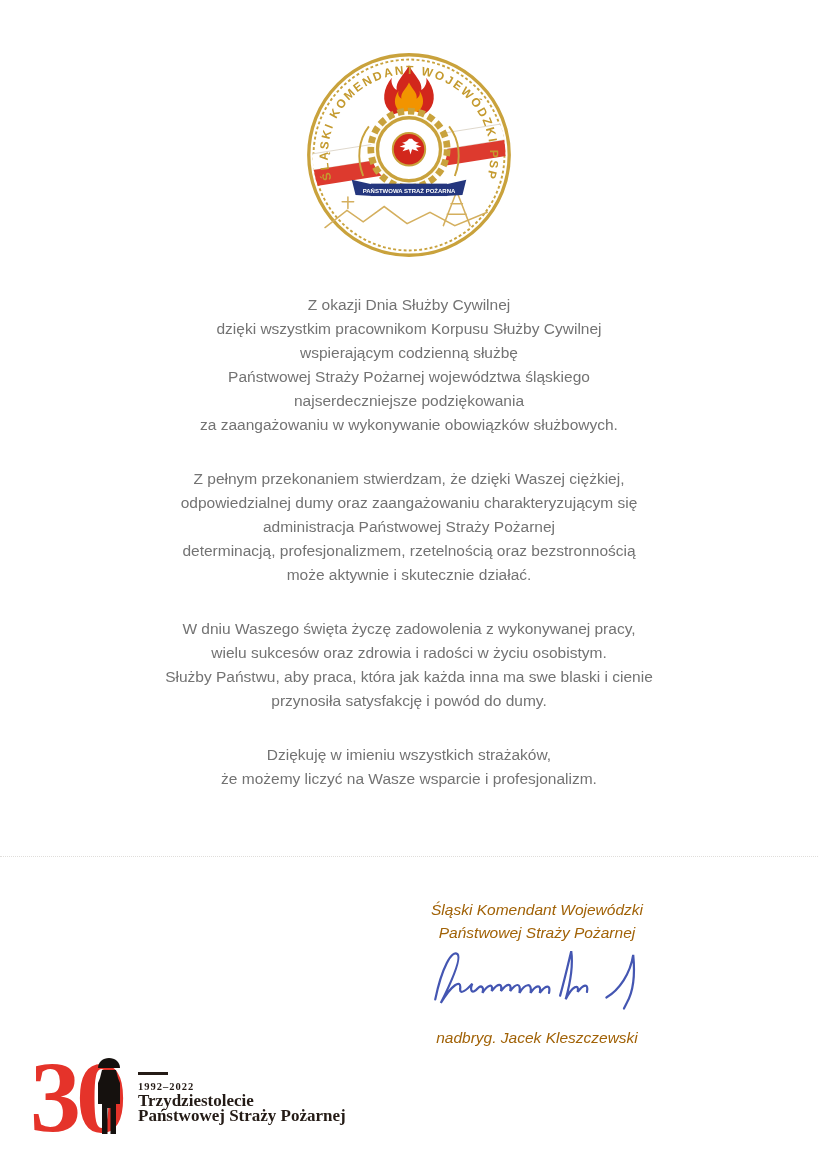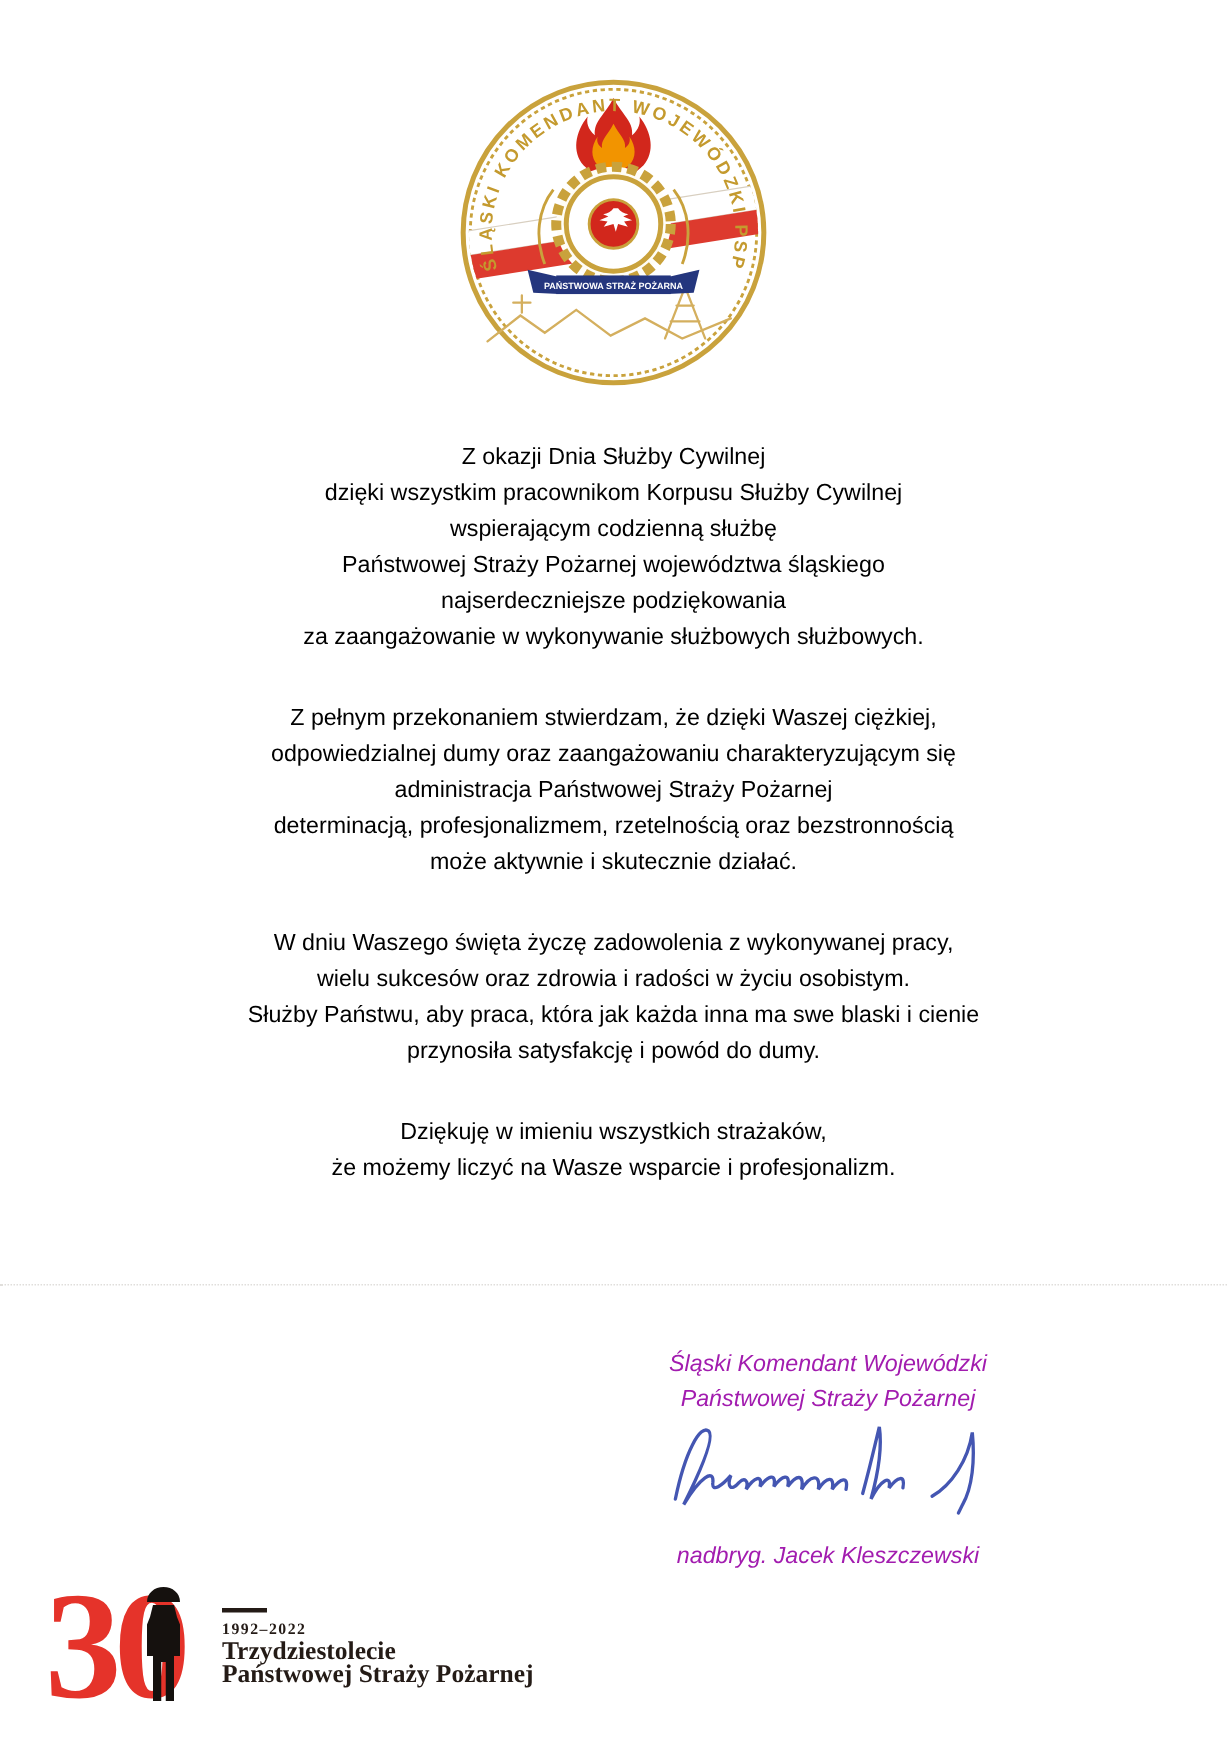--- a/index.html
+++ b/index.html
@@ -8,38 +8,38 @@
     position:relative; width:818px; height:1165px; margin:0 auto;
     background:#ffffff; overflow:hidden;
     font-family:"Liberation Sans", sans-serif; color:#141414;
   }
   
   .emblem { position:absolute; top:50px; left:50%; transform:translateX(-50%); width:210px; height:210px; }
   .emblem svg { width:100%; height:100%; display:block; }
 
   
   .letter { position:absolute; top:293px; left:0; width:100%; text-align:center;
-            font-size:15.5px; line-height:24px; color:#000000; }
+            font-size:15.5px; line-height:24px; color:#737373; }
   .para { margin-bottom:30px; }
 
   
   .dotted-sep { position:absolute; top:856px; left:0; width:100%; border-top:1px dotted #e0dedb; }
 
   
-  .sig-block { position:absolute; top:898px; left:427px; width:250px; text-align:center;
-               font-style:italic; font-size:15.5px; line-height:23px; color:#a21caf; }
+  .sig-block { position:absolute; top:898px; left:412px; width:250px; text-align:center;
+               font-style:italic; font-size:15.5px; line-height:23px; color:#a16207; }
   .sig-scribble { display:block; width:250px; height:74px; margin:-2px auto -6px auto; }
   .sig-name { margin-top:16px; }
 
   
   .anniv { position:absolute; left:30px; top:1056px; display:flex; align-items:flex-start; }
   .anniv-30 { font-family:"Liberation Serif", serif; font-weight:bold; font-size:102px;
               line-height:84px; color:#e5332a; letter-spacing:-5px; }
   .ff-svg { width:46px; height:84px; margin-left:-36px; position:relative; z-index:2; }
-  .anniv-text { margin-left:16px; padding-top:16px; font-family:"Liberation Serif", serif;
+  .anniv-text { margin-left:6px; padding-top:16px; font-family:"Liberation Serif", serif;
                 font-weight:bold; color:#241b16; }
   .anniv-dash { width:30px; border-top:3px solid #241b16; margin-bottom:5px; }
   .anniv-years { font-size:10.5px; letter-spacing:1px; line-height:13px; }
   .anniv-line { font-size:17px; line-height:15px; }
 </style>
 </head>
 <body>
 
 <div class="page">
 
@@ -92,21 +92,21 @@
     </svg>
   </div>
 
   <div class="letter">
     <div class="para">
       <div>Z okazji Dnia Służby Cywilnej</div>
       <div>dzięki wszystkim pracownikom Korpusu Służby Cywilnej</div>
       <div>wspierającym codzienną służbę</div>
       <div>Państwowej Straży Pożarnej województwa śląskiego</div>
       <div>najserdeczniejsze podziękowania</div>
-      <div>za zaangażowanie w wykonywanie służbowych służbowych.</div>
+      <div>za zaangażowaniu w wykonywanie obowiązków służbowych.</div>
     </div>
     <div class="para">
       <div>Z pełnym przekonaniem stwierdzam, że dzięki Waszej ciężkiej,</div>
       <div>odpowiedzialnej dumy oraz zaangażowaniu charakteryzującym się</div>
       <div>administracja Państwowej Straży Pożarnej</div>
       <div>determinacją, profesjonalizmem, rzetelnością oraz bezstronnością</div>
       <div>może aktywnie i skutecznie działać.</div>
     </div>
     <div class="para">
       <div>W dniu Waszego święta życzę zadowolenia z wykonywanej pracy,</div>

